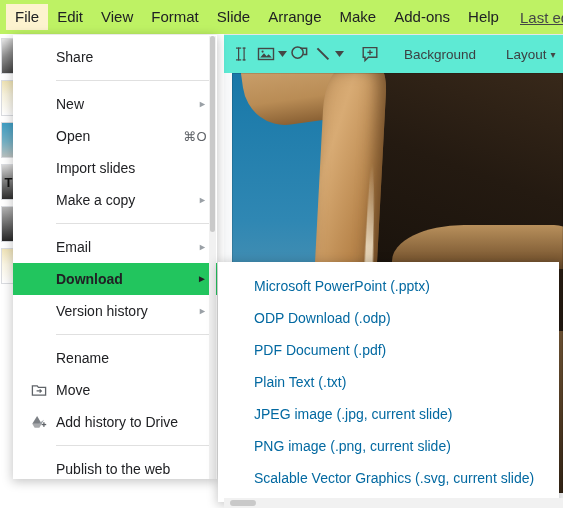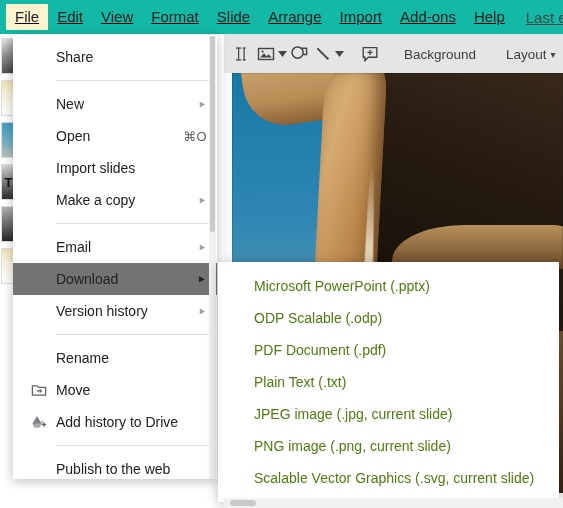--- a/index.html
+++ b/index.html
@@ -16,26 +16,25 @@
     width: 563px; height: 508px;
     background: #ffffff;
     overflow: hidden;
   }
 
   
   .menubar {
     position: absolute;
     left: 0; top: 0;
     width: 563px; height: 34px;
-    background: #14b8a6;
+    background: #bef264;
     display: flex;
     align-items: center;
     padding-left: 6px;
     z-index: 5;
-    text-decoration: underline;
   }
   .menu-item {
     font-size: 15px;
     color: #202124;
     padding: 4px 9px 5px 9px;
     line-height: 17px;
     white-space: nowrap;
     cursor: default;
     border-radius: 0;
   }
@@ -49,21 +48,21 @@
     margin-left: 12px;
     white-space: nowrap;
     overflow: hidden;
   }
 
   
   .toolbar {
     position: absolute;
     left: 224px; top: 34px;
     width: 339px; height: 39px;
-    background: #e5e5e5;
+    background: #5eead4;
     border-top: 1px solid #e4e6e8;
     display: flex;
     align-items: center;
     padding-left: 6px;
     z-index: 3;
   }
   .tb-btn {
     display: flex;
     align-items: center;
     justify-content: center;
@@ -229,21 +228,21 @@
     display: flex;
     align-items: center;
     height: 32px;
     padding-left: 43px;
     padding-right: 10px;
     font-size: 14px;
     color: #202124;
     white-space: nowrap;
     cursor: default;
   }
-  .mrow.hl { background: #737373; }
+  .mrow.hl { background: #22c55e; font-weight: bold; }
   .mrow .icn {
     position: absolute;
     left: 17px; top: 50%;
     transform: translateY(-50%);
     width: 17px; height: 17px;
     display: flex; align-items: center; justify-content: center;
     color: #5f6368;
   }
   .mrow .shortcut {
     margin-left: auto;
@@ -291,21 +290,21 @@
     z-index: 25;
     padding: 8px 0 8px 0;
     overflow: hidden;
   }
   .srow {
     display: flex;
     align-items: center;
     height: 32px;
     padding-left: 36px;
     font-size: 14px;
-    color: #4d7c0f;
+    color: #0369a1;
     white-space: nowrap;
     cursor: default;
   }
 
   
   .bottom-strip {
     position: absolute;
     left: 224px; top: 498px;
     width: 339px; height: 10px;
     background: #f1f1f1;
@@ -409,21 +408,21 @@
     <div class="tb-sep"></div>
   </div>
 
   <div class="menubar">
     <div class="menu-item active">File</div>
     <div class="menu-item">Edit</div>
     <div class="menu-item">View</div>
     <div class="menu-item">Format</div>
     <div class="menu-item">Slide</div>
     <div class="menu-item">Arrange</div>
-    <div class="menu-item">Import</div>
+    <div class="menu-item">Make</div>
     <div class="menu-item">Add-ons</div>
     <div class="menu-item">Help</div>
     <div class="lastedit">Last ed</div>
   </div>
 
   <div class="filemenu">
 
     <div class="mspacer"></div>
 
     <div class="mrow">
@@ -508,21 +507,21 @@
     <div class="menu-scroll">
       <div class="thumbbar"></div>
     </div>
   </div>
 
   <div class="submenu">
     <div class="srow">
       <span>Microsoft PowerPoint (.pptx)</span>
     </div>
     <div class="srow">
-      <span>ODP Scalable (.odp)</span>
+      <span>ODP Download (.odp)</span>
     </div>
     <div class="srow">
       <span>PDF Document (.pdf)</span>
     </div>
     <div class="srow">
       <span>Plain Text (.txt)</span>
     </div>
     <div class="srow">
       <span>JPEG image (.jpg, current slide)</span>
     </div>

